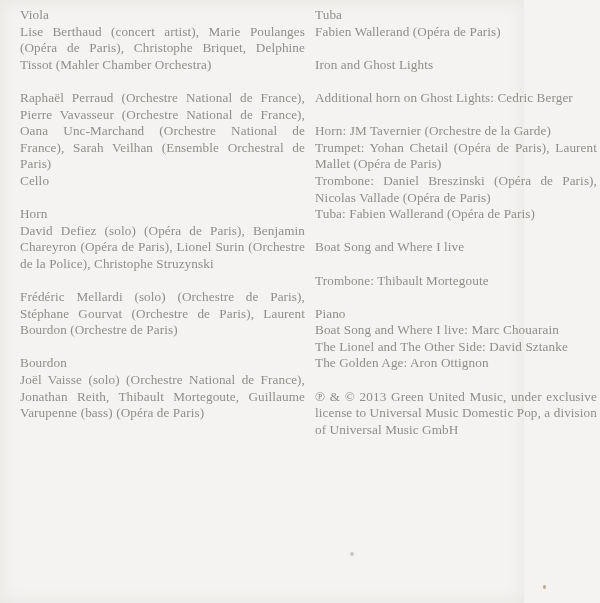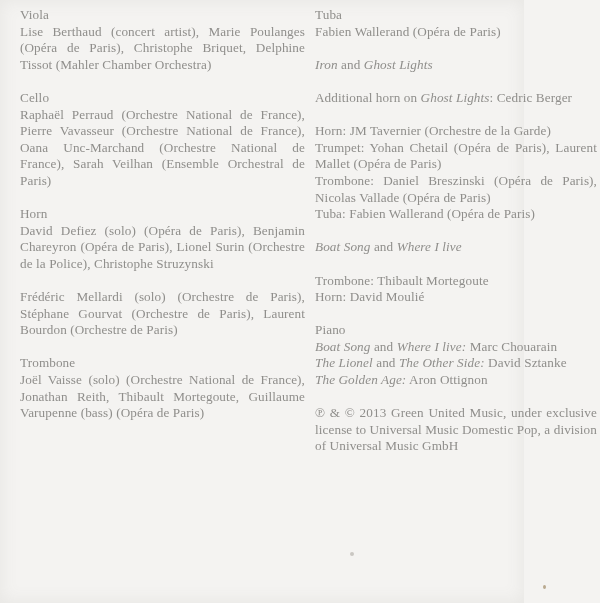--- a/index.html
+++ b/index.html
@@ -25,51 +25,51 @@
     font-size:13.2px;
     line-height:16.6px;
     color:#8f8e8b;
     letter-spacing:0.1px;
   }
   .section{margin:0 0 16.6px 0;}
   .para{
     margin:0;
     text-align:justify;
   }
-  .it{font-style:italic;}
+  .it{}
   .speck{
     position:absolute;
     border-radius:50%;
   }
   .speck-1{left:350px;top:552px;width:4px;height:4px;background:#c9c7c2;}
   .speck-2{left:543px;top:585px;width:3px;height:4px;background:#b9a98f;}
 </style>
 </head>
 <body>
 
 <div class="page">
   <div class="columns">
     <div class="col" id="col-left">
         <div class="section">
           <p class="para"><span>Viola</span></p>
           <p class="para"><span>Lise Berthaud (concert artist), Marie Poulanges (Opéra de Paris), Christophe Briquet, Delphine Tissot (Mahler Chamber Orchestra)</span></p>
         </div>
         <div class="section">
+          <p class="para"><span>Raphaël Perraud (Orchestre National de France), Pierre Vavasseur (Orchestre National de France), Oana Unc-Marchand (Orchestre National de France), Sarah Veilhan (Ensemble Orchestral de Paris)</span></p>
           <p class="para"><span>Cello</span></p>
-          <p class="para"><span>Raphaël Perraud (Orchestre National de France), Pierre Vavasseur (Orchestre National de France), Oana Unc-Marchand (Orchestre National de France), Sarah Veilhan (Ensemble Orchestral de Paris)</span></p>
         </div>
         <div class="section">
           <p class="para"><span>Horn</span></p>
           <p class="para"><span>David Defiez (solo) (Opéra de Paris), Benjamin Chareyron (Opéra de Paris), Lionel Surin (Orchestre de la Police), Christophe Struzynski</span></p>
         </div>
         <div class="section">
           <p class="para"><span>Frédéric Mellardi (solo) (Orchestre de Paris), Stéphane Gourvat (Orchestre de Paris), Laurent Bourdon (Orchestre de Paris)</span></p>
         </div>
         <div class="section">
-          <p class="para"><span>Trombone</span></p>
+          <p class="para"><span>Bourdon</span></p>
           <p class="para"><span>Joël Vaisse (solo) (Orchestre National de France), Jonathan Reith, Thibault Mortegoute, Guillaume Varupenne (bass) (Opéra de Paris)</span></p>
         </div>
       </div>
     <div class="col" id="col-right">
         <div class="section">
           <p class="para"><span>Tuba</span></p>
           <p class="para"><span>Fabien Wallerand (Opéra de Paris)</span></p>
         </div>
         <div class="section">
           <p class="para"><span class="it">Iron</span><span> and </span><span class="it">Ghost Lights</span></p>
@@ -81,21 +81,20 @@
           <p class="para"><span>Horn: JM Tavernier (Orchestre de la Garde)</span></p>
           <p class="para"><span>Trumpet: Yohan Chetail (Opéra de Paris), Laurent Mallet (Opéra de Paris)</span></p>
           <p class="para"><span>Trombone: Daniel Breszinski (Opéra de Paris), Nicolas Vallade (Opéra de Paris)</span></p>
           <p class="para"><span>Tuba: Fabien Wallerand (Opéra de Paris)</span></p>
         </div>
         <div class="section">
           <p class="para"><span class="it">Boat Song</span><span> and </span><span class="it">Where I live</span></p>
         </div>
         <div class="section">
           <p class="para"><span>Trombone: Thibault Mortegoute</span></p>
-          <p class="para"><span>Horn: David Moulié</span></p>
         </div>
         <div class="section">
           <p class="para"><span>Piano</span></p>
           <p class="para"><span class="it">Boat Song</span><span> and </span><span class="it">Where I live:</span><span> Marc Chouarain</span></p>
           <p class="para"><span class="it">The Lionel</span><span> and </span><span class="it">The Other Side:</span><span> David Sztanke</span></p>
           <p class="para"><span class="it">The Golden Age:</span><span> Aron Ottignon</span></p>
         </div>
         <div class="section">
           <p class="para"><span>℗ &amp; © 2013 Green United Music, under exclusive license to Universal Music Domestic Pop, a division of Universal Music GmbH</span></p>
         </div>

